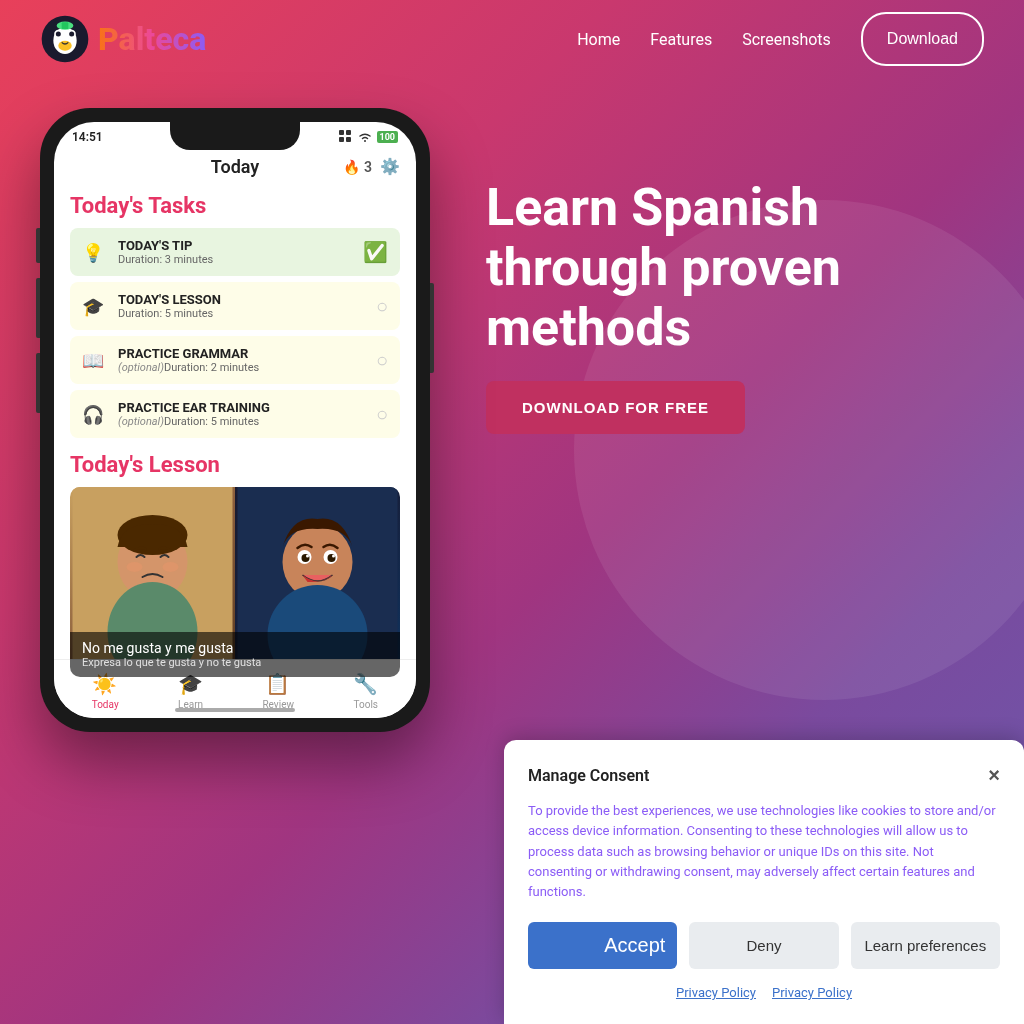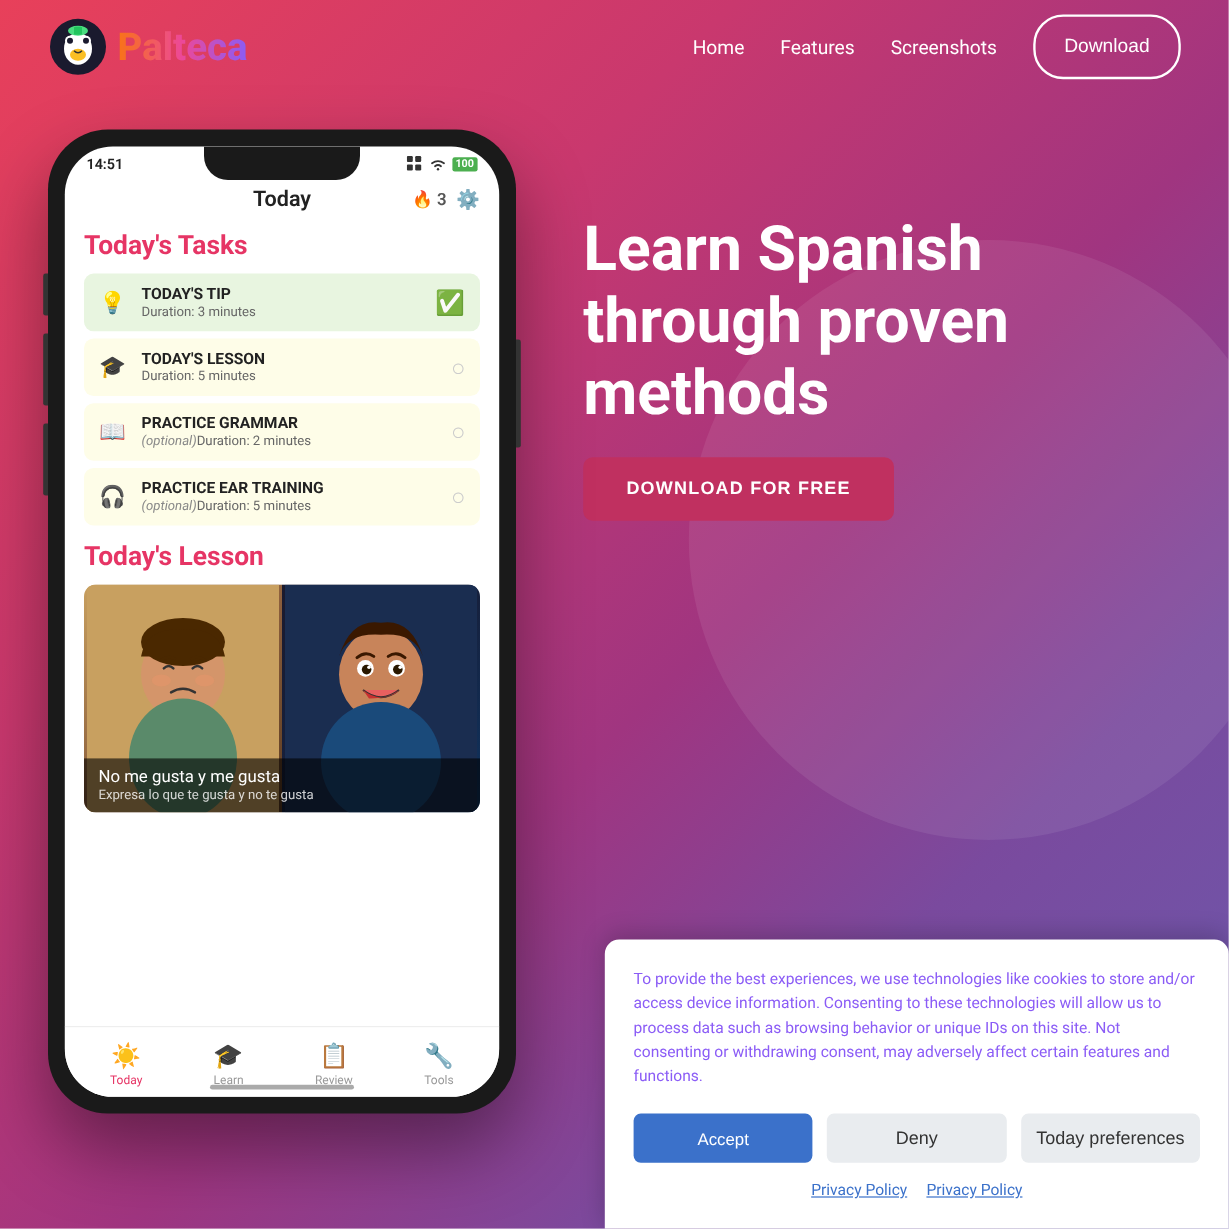--- a/index.html
+++ b/index.html
@@ -99,21 +99,21 @@
 
     
     .phone-wrapper {
       flex-shrink: 0;
       position: relative;
       margin-top: 10px;
     }
 
     .phone {
       width: 390px;
-      height: 820px;
+      height: 624px;
       background: #1a1a1a;
       border-radius: 50px;
       padding: 14px;
       position: relative;
       box-shadow: 0 30px 60px rgba(0,0,0,0.4);
     }
 
     .phone-screen {
       width: 100%;
       height: 100%;
@@ -427,23 +427,24 @@
       margin-bottom: 16px;
     }
 
     .btn-accept {
       flex: 1;
       background: #3b71ca;
       color: white;
       border: none;
       border-radius: 6px;
       padding: 12px;
-      font-size: 14px;
+      font-size: 20px;
       font-weight: 500;
       cursor: pointer;
+      text-align: right;
     }
 
     .btn-deny {
       flex: 1;
       background: #e9ecef;
       color: #333;
       border: none;
       border-radius: 6px;
       padding: 12px;
       font-size: 15px;
@@ -723,23 +724,27 @@
     </div>
   </div>
 
   <div class="hero-text">
     <h1 class="hero-heading">Learn Spanish through proven methods</h1>
     <button class="download-btn">DOWNLOAD FOR FREE</button>
   </div>
 </div>
 
 <div class="consent-overlay">
+  <div class="consent-header">
+    <span class="consent-title">Manage Consent</span>
+    <button class="consent-close">×</button>
+  </div>
   <p class="consent-text">To provide the best experiences, we use technologies like cookies to store and/or access device information. Consenting to these technologies will allow us to process data such as browsing behavior or unique IDs on this site. Not consenting or withdrawing consent, may adversely affect certain features and functions.</p>
   <div class="consent-buttons">
     <button class="btn-accept">Accept</button>
     <button class="btn-deny">Deny</button>
-    <button class="btn-preferences">Today preferences</button>
+    <button class="btn-preferences">Learn preferences</button>
   </div>
   <div class="consent-footer">
     <a class="consent-link" href="#">Privacy Policy</a>
     <a class="consent-link" href="#">Privacy Policy</a>
   </div>
 </div>
 
 </body></html>

